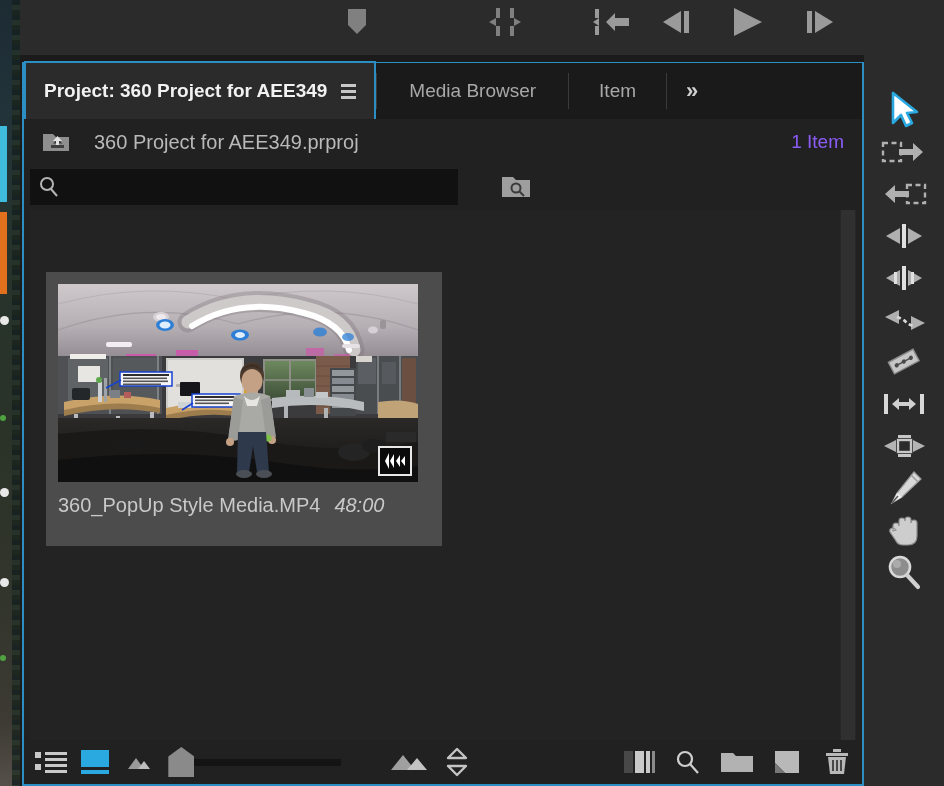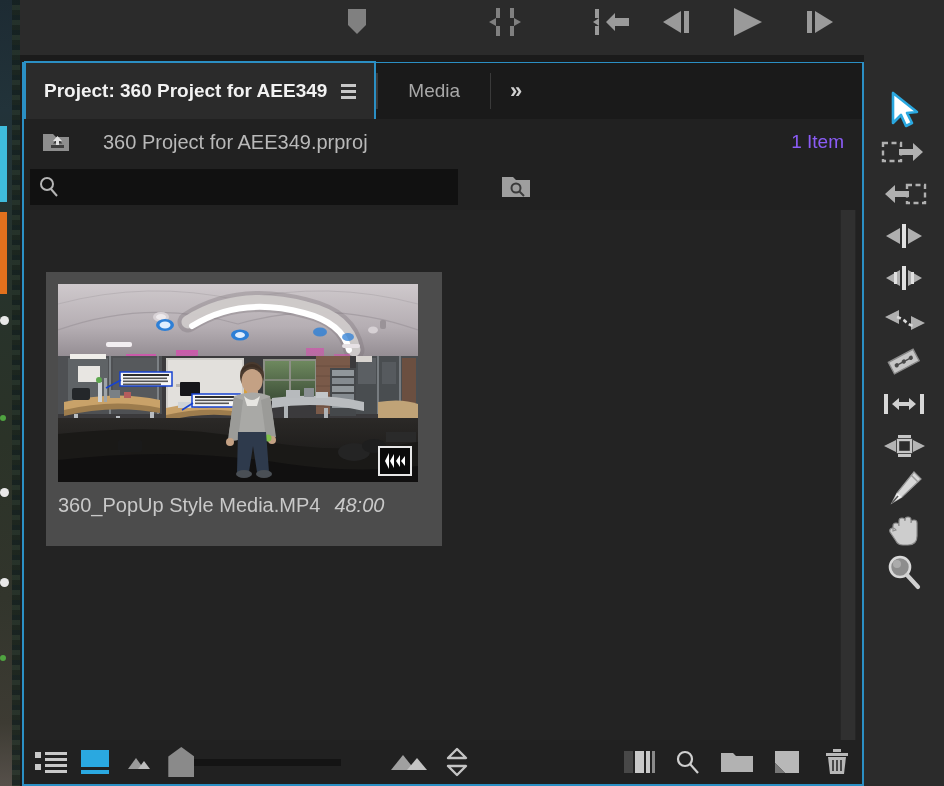--- a/index.html
+++ b/index.html
@@ -53,21 +53,21 @@
   .tab-sep { width: 1px; background: #3a3a3a; margin: 10px 0; }
   .hamburger { display: flex; flex-direction: column; gap: 3px; margin-left: 4px; }
   .hamburger i { display: block; width: 15px; height: 3px; background: #c8c8c8; }
   .tab-overflow { display: flex; align-items: center; justify-content: center;
     width: 50px; color: #d0d0d0; font-size: 22px; font-weight: bold; }
 
   
   .crumbrow { position: absolute; left: 0; top: 56px; width: 100%; height: 46px;
     background: #212121; display: flex; align-items: center; padding: 0 18px; }
   .crumb-icon { width: 30px; height: 24px; position: relative; flex: 0 0 auto; }
-  .crumb-name { margin-left: 31px; color: #b9b9b9; font-size: 20px; }
+  .crumb-name { margin-left: 22px; color: #b9b9b9; font-size: 20px; }
   .item-count { margin-left: auto; color: #8b5cf6; font-size: 19px; }
 
   
   .searchrow { position: absolute; left: 0; top: 102px; width: 100%; height: 44px;
     background: #212121; display: flex; align-items: center; padding: 0 6px; }
   .searchbox { position: relative; width: 428px; height: 36px; background: #111111;
     display: flex; align-items: center; padding-left: 34px; }
   .searchbox input { background: transparent; border: none; outline: none;
     color: #cfcfcf; font-size: 16px; font-family: "Liberation Sans", sans-serif; width: 100%; }
   .search-mag { position: absolute; left: 8px; top: 7px; }
@@ -203,23 +203,26 @@
     <div class="tabstrip">
       <div class="tab active">
         <span class="tab-label">Project: 360 Project for AEE349</span>
         <span class="hamburger">
             <i></i>
             <i></i>
             <i></i>
           </span>
       </div>
       <div class="tab-sep"></div>
+      <div class="tab" style="padding:0 32px">
+        <span>Media Browser</span>
+      </div>
       <div class="tab-sep"></div>
       <div class="tab" style="padding:0 30px">
-        <span>Media</span>
+        <span>Item</span>
       </div>
       <div class="tab-sep"></div>
       <div class="tab-overflow">»</div>
     </div>
 
     <div class="crumbrow">
       <span class="crumb-icon">
         <svg width="30" height="24" viewBox="0 0 30 24">
           <path d="M1 4 h10 l3 3 h13 v14 h-26 z" fill="#8e8e8e"></path>
           <path d="M14 18 v-5 h-4 l5.5 -6 5.5 6 h-4 v5 z" fill="#3a3a3a" transform="translate(0,-1) scale(0.85) translate(3,4)"></path>

